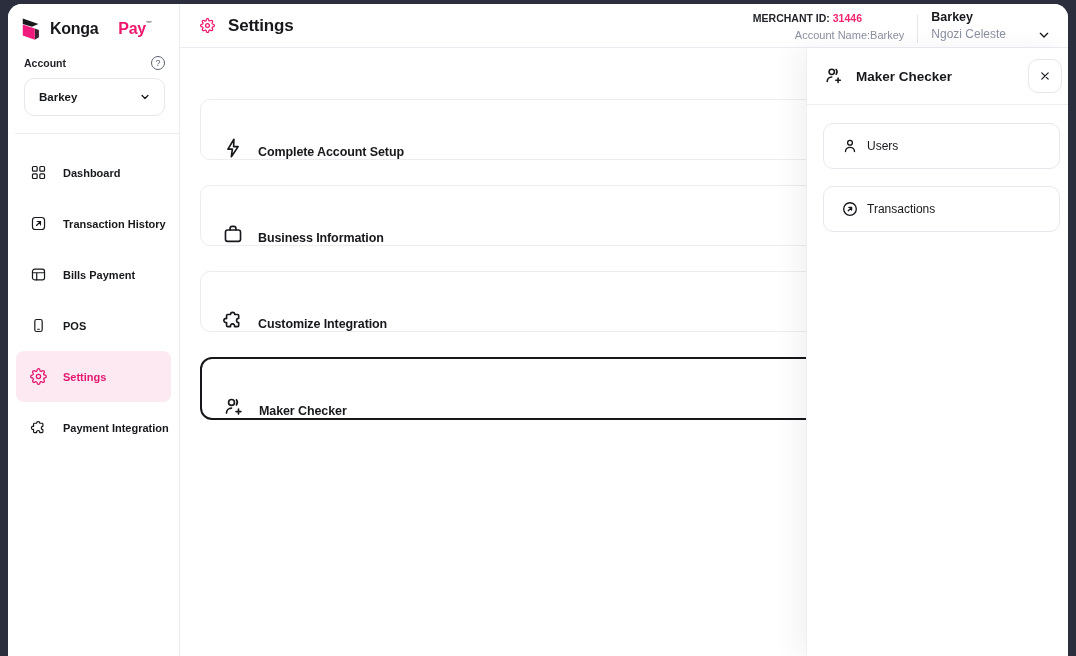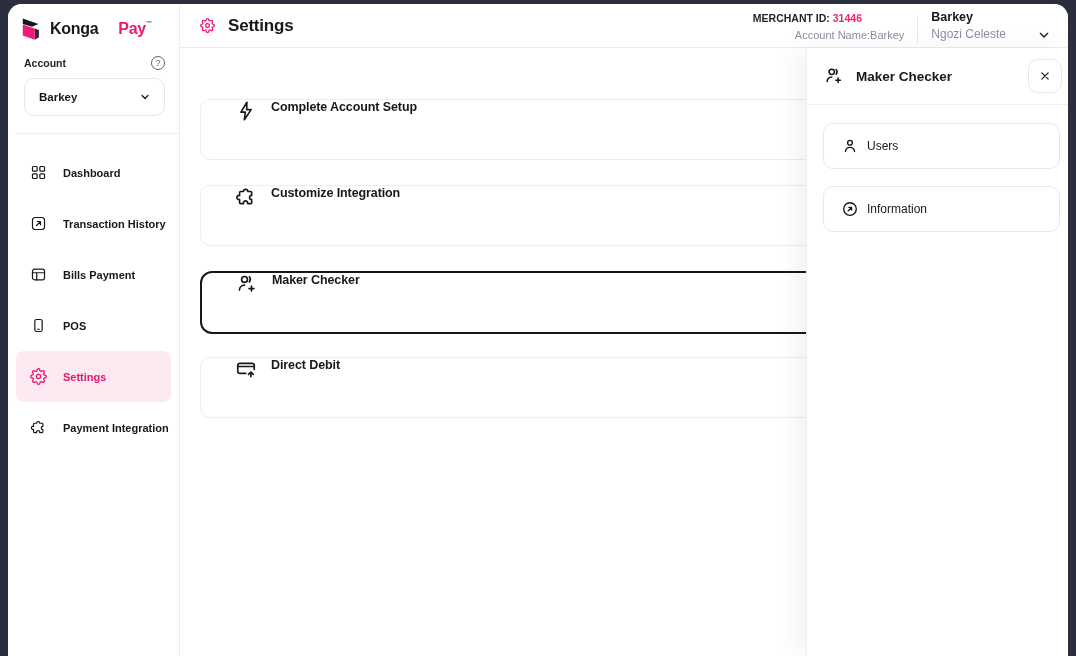--- a/index.html
+++ b/index.html
@@ -47,21 +47,21 @@
   .v-div { width:1px; height:28px; background:#E5E5EC; margin:0 13px; }
   .acct-block { line-height:1.45; }
   .acct-name { font-size:12.5px; font-weight:700; }
   .acct-user { font-size:12px; color:#8B90A1; }
   .top-chevron { margin-left:30px; cursor:pointer; display:flex; }
 
   
   .main { position:absolute; left:172px; top:44px; right:0; bottom:0; background:#fff; overflow:hidden; }
   .cards { padding:51px 0 0 20px; }
   .card { width:680px; height:61px; border:1px solid #ECECF1; border-radius:10px; background:#fff;
-          display:flex; align-items:flex-start; padding-left:34px; margin-bottom:25px; cursor:pointer; }
+          display:flex; align-items:flex-end; padding-left:21px; margin-bottom:25px; cursor:pointer; }
   .card .icn { width:22px; height:22px; flex:0 0 22px; display:flex; }
   .card .lbl { margin-left:14px; font-size:12.5px; font-weight:700; letter-spacing:-0.1px; }
   .card.selected { border:2px solid #16171B; border-radius:12px; height:63px; margin-bottom:23px; }
   .card-ic { stroke:#17181C; stroke-width:1.8; fill:none; stroke-linecap:round; stroke-linejoin:round; }
 
   
   .panel { position:absolute; left:798px; right:0; top:44px; bottom:0; background:#fff; z-index:8;
            border-left:1px solid #EEEEF3; box-shadow:-10px 0 24px rgba(23,24,28,0.05); }
   .panel-header { height:57px; display:flex; align-items:center; padding:0 6px 0 17px; border-bottom:1px solid #EEEEF3; }
   .panel-title { font-size:13.5px; font-weight:700; margin-left:12px; }
@@ -206,20 +206,31 @@
 
       <div class="card">
         <span class="icn">
           <svg viewBox="0 0 24 24" width="22" height="22">
               <path d="M13 2.5 L6.5 13.3 H11.3 L10.2 21.5 L17.6 10.5 H12.7 Z" class="card-ic"></path>
             </svg>
         </span>
         <span class="lbl">Complete Account Setup</span>
       </div>
 
+      <div class="card">
+        <span class="icn">
+          <svg viewBox="0 0 24 24" width="22" height="22">
+              <g class="card-ic">
+                <rect x="3.8" y="7.6" width="16.4" height="12.4" rx="2.4"></rect>
+                <path d="M8.8 7.6 V6 a2.4 2.4 0 0 1 2.4-2.4 h1.6 A2.4 2.4 0 0 1 15.2 6 v1.6"></path>
+              </g>
+            </svg>
+        </span>
+        <span class="lbl">Business Information</span>
+      </div>
 
       <div class="card">
         <span class="icn">
           <svg viewBox="0 0 24 24" width="22" height="22">
               <path d="M5 10.5 V7.2 c0-.7.5-1.2 1.2-1.2 h3.1 a2.3 2.3 0 1 1 4.6 0 h3.1 c.7 0 1.2.5 1.2 1.2 v3.1 a2.3 2.3 0 1 0 0 4.6 v3.1 c0 .7-.5 1.2-1.2 1.2 h-3.3 a2.3 2.3 0 1 0-4.4 0 H6.2 c-.7 0-1.2-.5-1.2-1.2 v-3.3 a2.3 2.3 0 1 1 0-4.4 z" class="card-ic"></path>
             </svg>
         </span>
         <span class="lbl">Customize Integration</span>
       </div>
 
@@ -230,32 +241,20 @@
                 <circle cx="9.3" cy="7" r="3.2"></circle>
                 <path d="M14.6 4.2 a4.6 4.6 0 0 1 0 5.6"></path>
                 <path d="M3.8 18.6 c0-3.1 2.4-5.4 5.5-5.4"></path>
                 <path d="M16.9 14.3 v5.4 M14.2 17 h5.4"></path>
               </g>
             </svg>
         </span>
         <span class="lbl">Maker Checker</span>
       </div>
 
-      <div class="card">
-        <span class="icn">
-          <svg viewBox="0 0 24 24" width="22" height="22">
-              <g class="card-ic">
-                <path d="M21 12.5 V8 a2.2 2.2 0 0 0-2.2-2.2 H5.2 A2.2 2.2 0 0 0 3 8 v6.6 a2.2 2.2 0 0 0 2.2 2.2 h6.6"></path>
-                <path d="M3 9.3 H21"></path>
-                <path d="M17.3 20.5 v-5.2 M17.3 15.3 l-2.6 2.6 M17.3 15.3 l2.6 2.6"></path>
-              </g>
-            </svg>
-        </span>
-        <span class="lbl">Direct Debit</span>
-      </div>
 
     </div>
   </div>
 
   <div class="panel">
     <div class="panel-header">
       <svg width="20" height="20" viewBox="0 0 24 24">
           <g class="card-ic" style="stroke-width:1.9">
             <circle cx="9.3" cy="7" r="3.2"></circle>
             <path d="M14.6 4.2 a4.6 4.6 0 0 1 0 5.6"></path>
@@ -284,18 +283,18 @@
       </div>
       <div class="panel-card">
         <span class="icn">
           <svg viewBox="0 0 24 24" width="18" height="18">
               <g class="card-ic">
                 <circle cx="12" cy="12" r="8.4"></circle>
                 <path d="M9.7 14.3 L14.1 9.9 M10.6 9.9 H14.1 V13.4"></path>
               </g>
             </svg>
         </span>
-        <span class="lbl">Information</span>
+        <span class="lbl">Transactions</span>
       </div>
     </div>
   </div>
 
 </div>
 
 </body></html>

